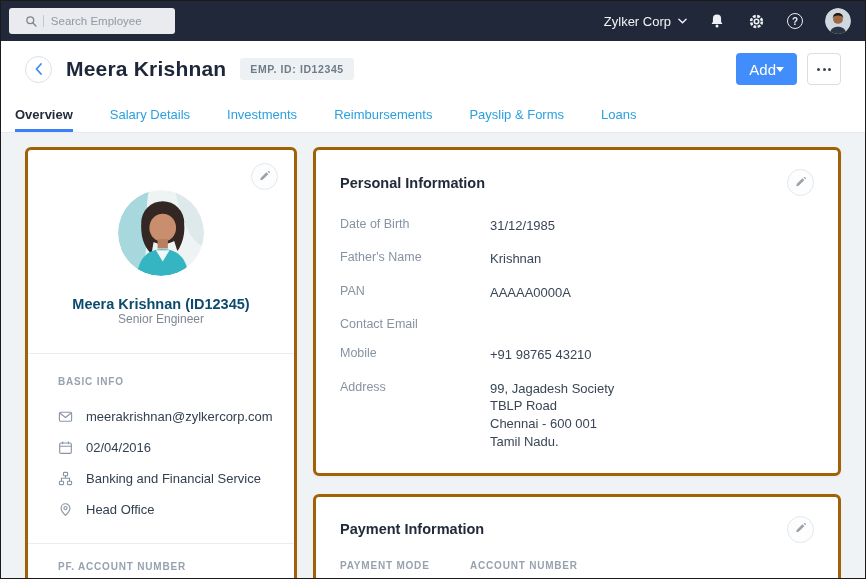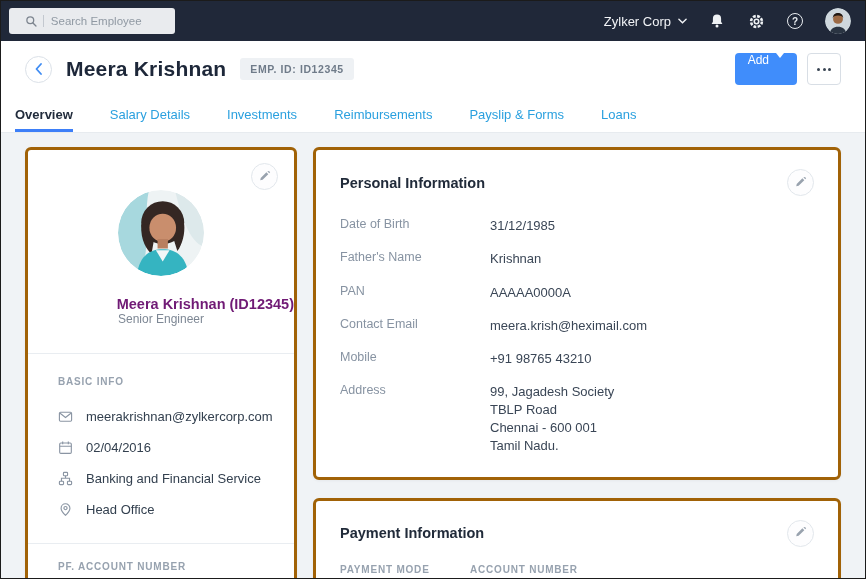--- a/index.html
+++ b/index.html
@@ -61,22 +61,22 @@
   .page-title { margin-left:14px; font-size:21px; font-weight:bold; color:#1d2739; letter-spacing:.2px; }
   .emp-badge {
     margin-left:14px;
     background:#eef1f4; color:#6f7b89;
     font-size:10.5px; font-weight:bold; letter-spacing:.6px;
     padding:5px 10px; border-radius:3px; text-transform:uppercase;
   }
   .header-actions { margin-left:auto; display:flex; align-items:center; gap:10px; }
   .add-btn {
     background:#408dfb; color:#fff; border:none; border-radius:4px;
-    height:32px; padding:0 13px; font-size:12px;
-    display:flex; align-items:flex-start; gap:7px; cursor:pointer;
+    height:32px; padding:0 13px; font-size:15px;
+    display:flex; align-items:center; cursor:pointer;
     font-family:"Liberation Sans", sans-serif;
   }
   .more-btn {
     width:34px; height:32px; background:#fff;
     border:1px solid #d8dee5; border-radius:4px;
     display:flex; align-items:center; justify-content:center; gap:2.5px;
     cursor:pointer;
   }
   .more-btn .dot { width:3px; height:3px; border-radius:50%; background:#3a4553; }
 
@@ -110,21 +110,21 @@
     width:27px; height:27px; border-radius:50%;
     border:1px solid #e2e7ec; background:#fdfdfe;
     display:flex; align-items:center; justify-content:center;
     cursor:pointer;
   }
 
   
   .profile-card { width:272px; min-width:272px; position:relative; padding-top:14px; height:452px; }
   .profile-card .edit-btn { position:absolute; top:13px; right:16px; }
   .photo { width:86px; height:86px; border-radius:50%; overflow:hidden; margin:26px auto 0; display:block; }
-  .profile-name { text-align:right; margin-top:20px; font-size:14.5px; font-weight:bold; color:#701a75; }
+  .profile-name { text-align:center; margin-top:20px; font-size:14.5px; font-weight:bold; color:#0c4a6e; }
   .profile-role { text-align:center; font-size:12px; color:#7d8794; }
   .divider { border:none; border-top:1px solid #e9edf1; margin-top:27px; }
   .basic-section { padding:22px 30px 22px; }
   .mini-label { font-size:10px; font-weight:bold; letter-spacing:.8px; color:#97a2af; text-transform:uppercase; }
   .basic-list { margin-top:22px; display:flex; flex-direction:column; gap:16px; }
   .basic-item { display:flex; align-items:center; gap:13px; font-size:13px; color:#33404f; }
   .basic-item svg { flex:none; }
   .pf-section { padding:17px 30px 20px; }
 
   
@@ -346,21 +346,20 @@
         <div class="info-row">
           <span class="label">Father's Name</span>
           <span class="value">Krishnan</span>
         </div>
         <div class="info-row">
           <span class="label">PAN</span>
           <span class="value">AAAAA0000A</span>
         </div>
         <div class="info-row">
           <span class="label">Contact Email</span>
-          <span class="value">meera.krish@heximail.com</span>
         </div>
         <div class="info-row">
           <span class="label">Mobile</span>
           <span class="value">+91 98765 43210</span>
         </div>
         <div class="info-row">
           <span class="label">Address</span>
           <span class="value">99, Jagadesh Society
 TBLP Road
 Chennai - 600 001

